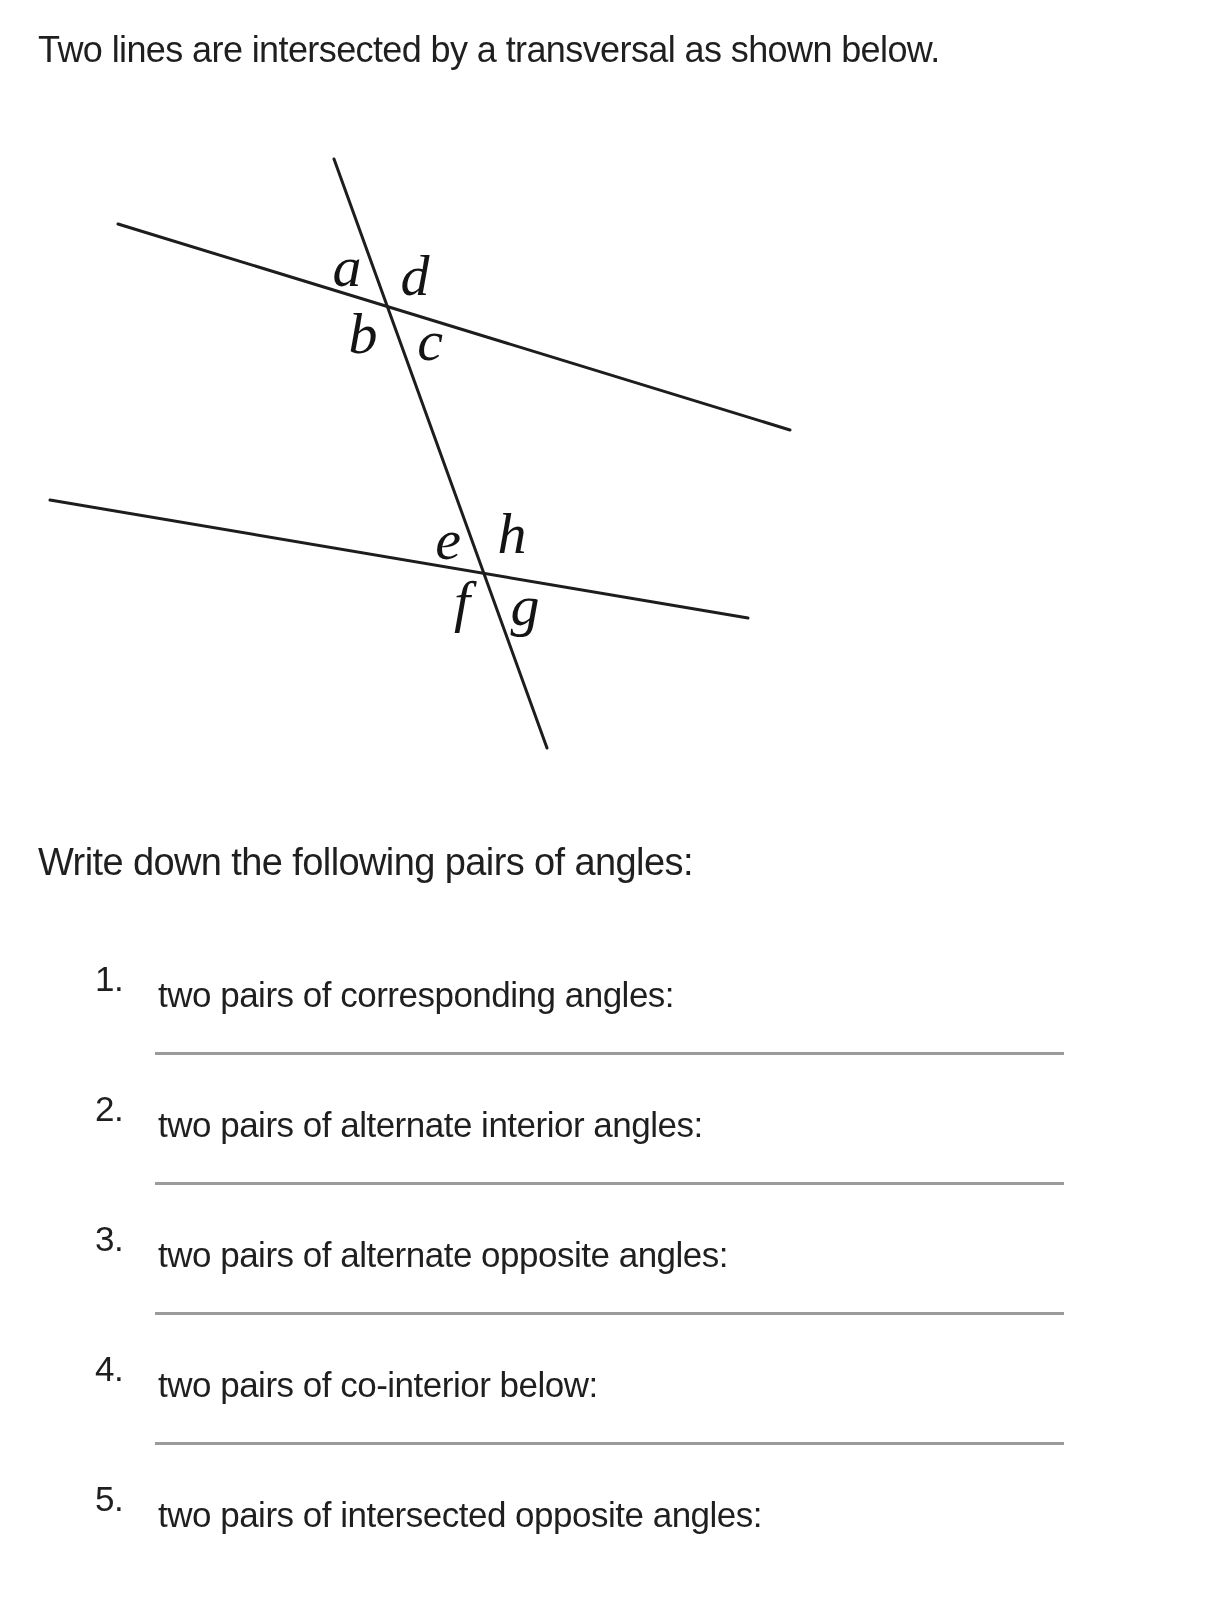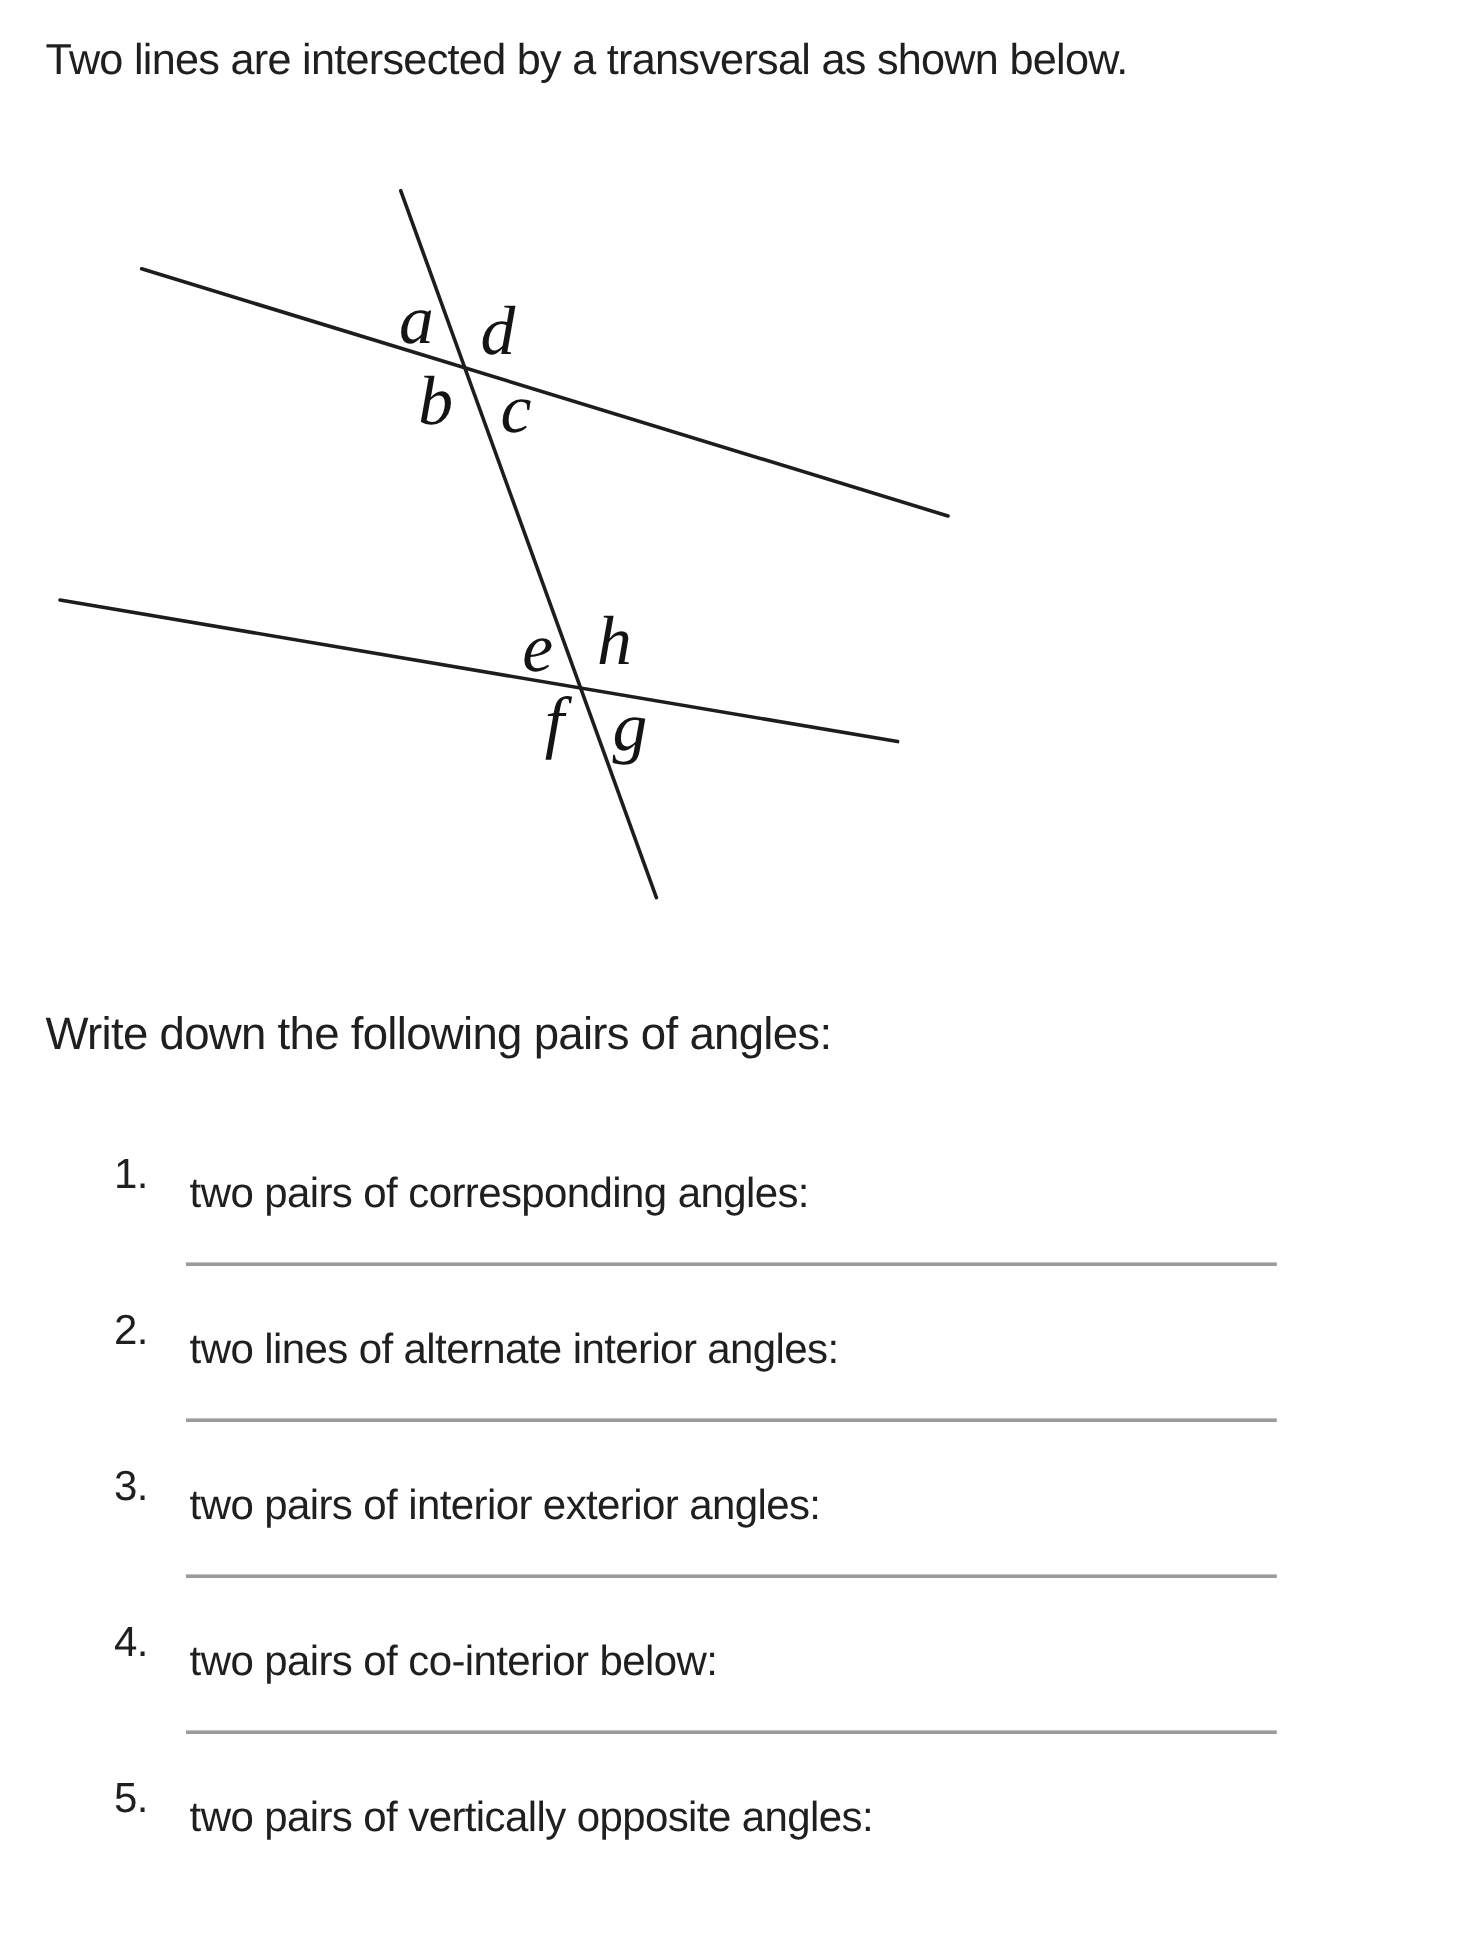--- a/index.html
+++ b/index.html
@@ -110,34 +110,34 @@
   <div class="instruction">Write down the following pairs of angles:</div>
 
   <div class="question" style="top:958px">
     <span class="q-number">1.</span>
     <span class="q-label">two pairs of corresponding angles:</span>
   </div>
   <div class="answer-rule" style="top:1052px"></div>
 
   <div class="question" style="top:1088px">
     <span class="q-number">2.</span>
-    <span class="q-label">two lines of alternate interior angles:</span>
+    <span class="q-label">two pairs of alternate interior angles:</span>
   </div>
   <div class="answer-rule" style="top:1182px"></div>
 
   <div class="question" style="top:1218px">
     <span class="q-number">3.</span>
-    <span class="q-label">two pairs of interior exterior angles:</span>
+    <span class="q-label">two pairs of alternate opposite angles:</span>
   </div>
   <div class="answer-rule" style="top:1312px"></div>
 
   <div class="question" style="top:1348px">
     <span class="q-number">4.</span>
     <span class="q-label">two pairs of co-interior below:</span>
   </div>
   <div class="answer-rule" style="top:1442px"></div>
 
   <div class="question" style="top:1478px">
     <span class="q-number">5.</span>
-    <span class="q-label">two pairs of vertically opposite angles:</span>
+    <span class="q-label">two pairs of intersected opposite angles:</span>
   </div>
 
 </div>
 
 </body></html>

